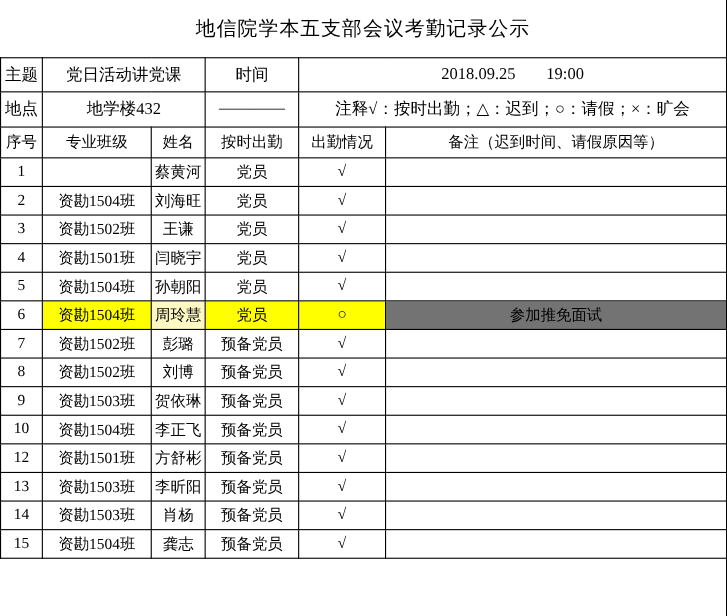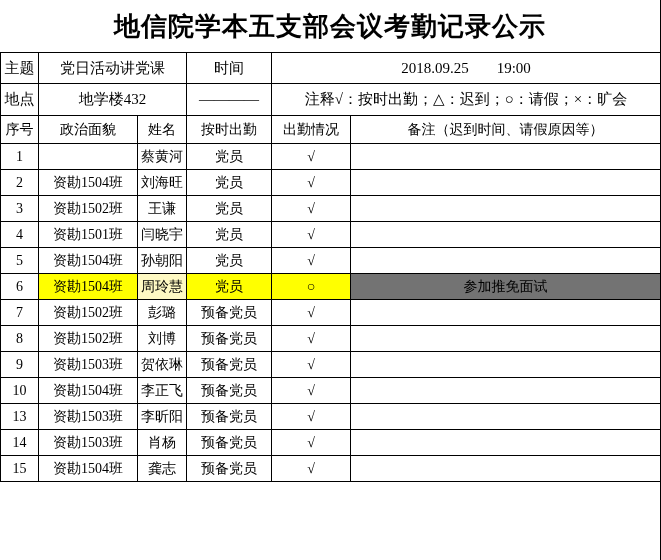--- a/index.html
+++ b/index.html
@@ -10,22 +10,22 @@
     border-right:1px solid #000;
     background:#fff;
     font-family:"Liberation Serif","DejaVu Serif",serif;
     color:#000;
     overflow:hidden;
   }
   .title{
     height:52px;
     display:flex;align-items:center;justify-content:center;
     font-family:"DejaVu Sans","Liberation Sans",sans-serif;
-    font-weight:bold;
-    font-size:26px;
+    font-weight:normal;
+    font-size:18px;
     letter-spacing:1px;
   }
   table.sheet{
     width:660px;
     border-collapse:collapse;
     table-layout:fixed;
   }
   table.sheet td,table.sheet th{
     border:1px solid #000;
     text-align:center;
@@ -75,21 +75,21 @@
         <td colspan="2"><span>2018.09.25</span><span class="date-gap"></span><span>19:00</span></td>
       </tr>
       <tr class="info-row-2">
         <td>地点</td>
         <td colspan="2">地学楼432</td>
         <td>————</td>
         <td colspan="2" class="legend-cell">注释√：按时出勤；△：迟到；○：请假；×：旷会</td>
       </tr>
       <tr class="header-row">
         <th>序号</th>
-        <th>政治面貌</th>
+        <th>专业班级</th>
         <th>姓名</th>
         <th>按时出勤</th>
         <th>出勤情况</th>
         <th>备注（迟到时间、请假原因等）</th>
       </tr>
     <tr class="data-row">
           <td>1</td>
           <td></td>
           <td>蔡黄河</td>
           <td>党员</td>
@@ -162,20 +162,28 @@
         </tr>
         <tr class="data-row">
           <td>10</td>
           <td>资勘1504班</td>
           <td>李正飞</td>
           <td>预备党员</td>
           <td class="tick">√</td>
           <td></td>
         </tr>
         <tr class="data-row">
+          <td>12</td>
+          <td>资勘1501班</td>
+          <td>方舒彬</td>
+          <td>预备党员</td>
+          <td class="tick">√</td>
+          <td></td>
+        </tr>
+        <tr class="data-row">
           <td>13</td>
           <td>资勘1503班</td>
           <td>李昕阳</td>
           <td>预备党员</td>
           <td class="tick">√</td>
           <td></td>
         </tr>
         <tr class="data-row">
           <td>14</td>
           <td>资勘1503班</td>

